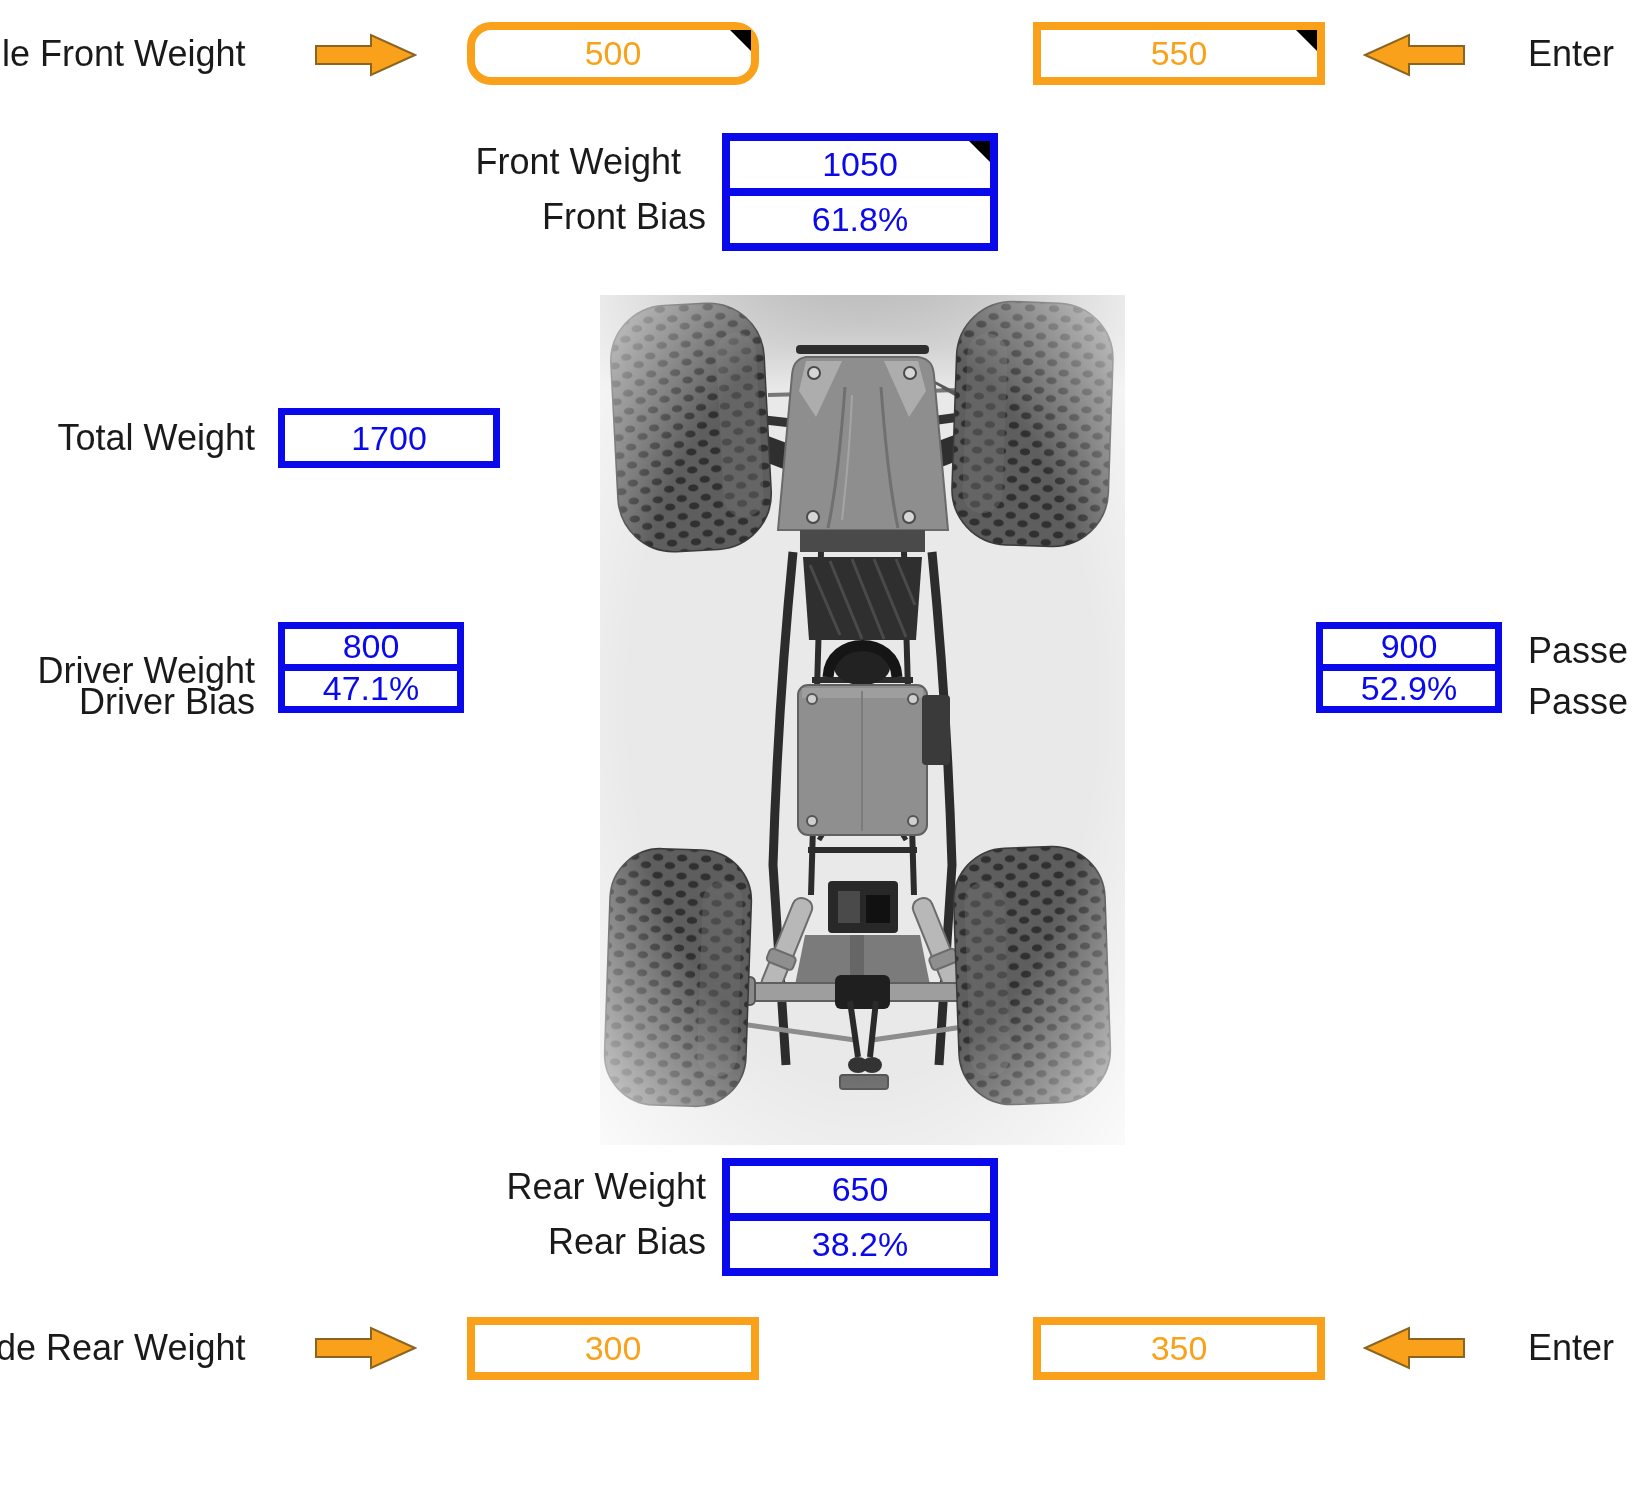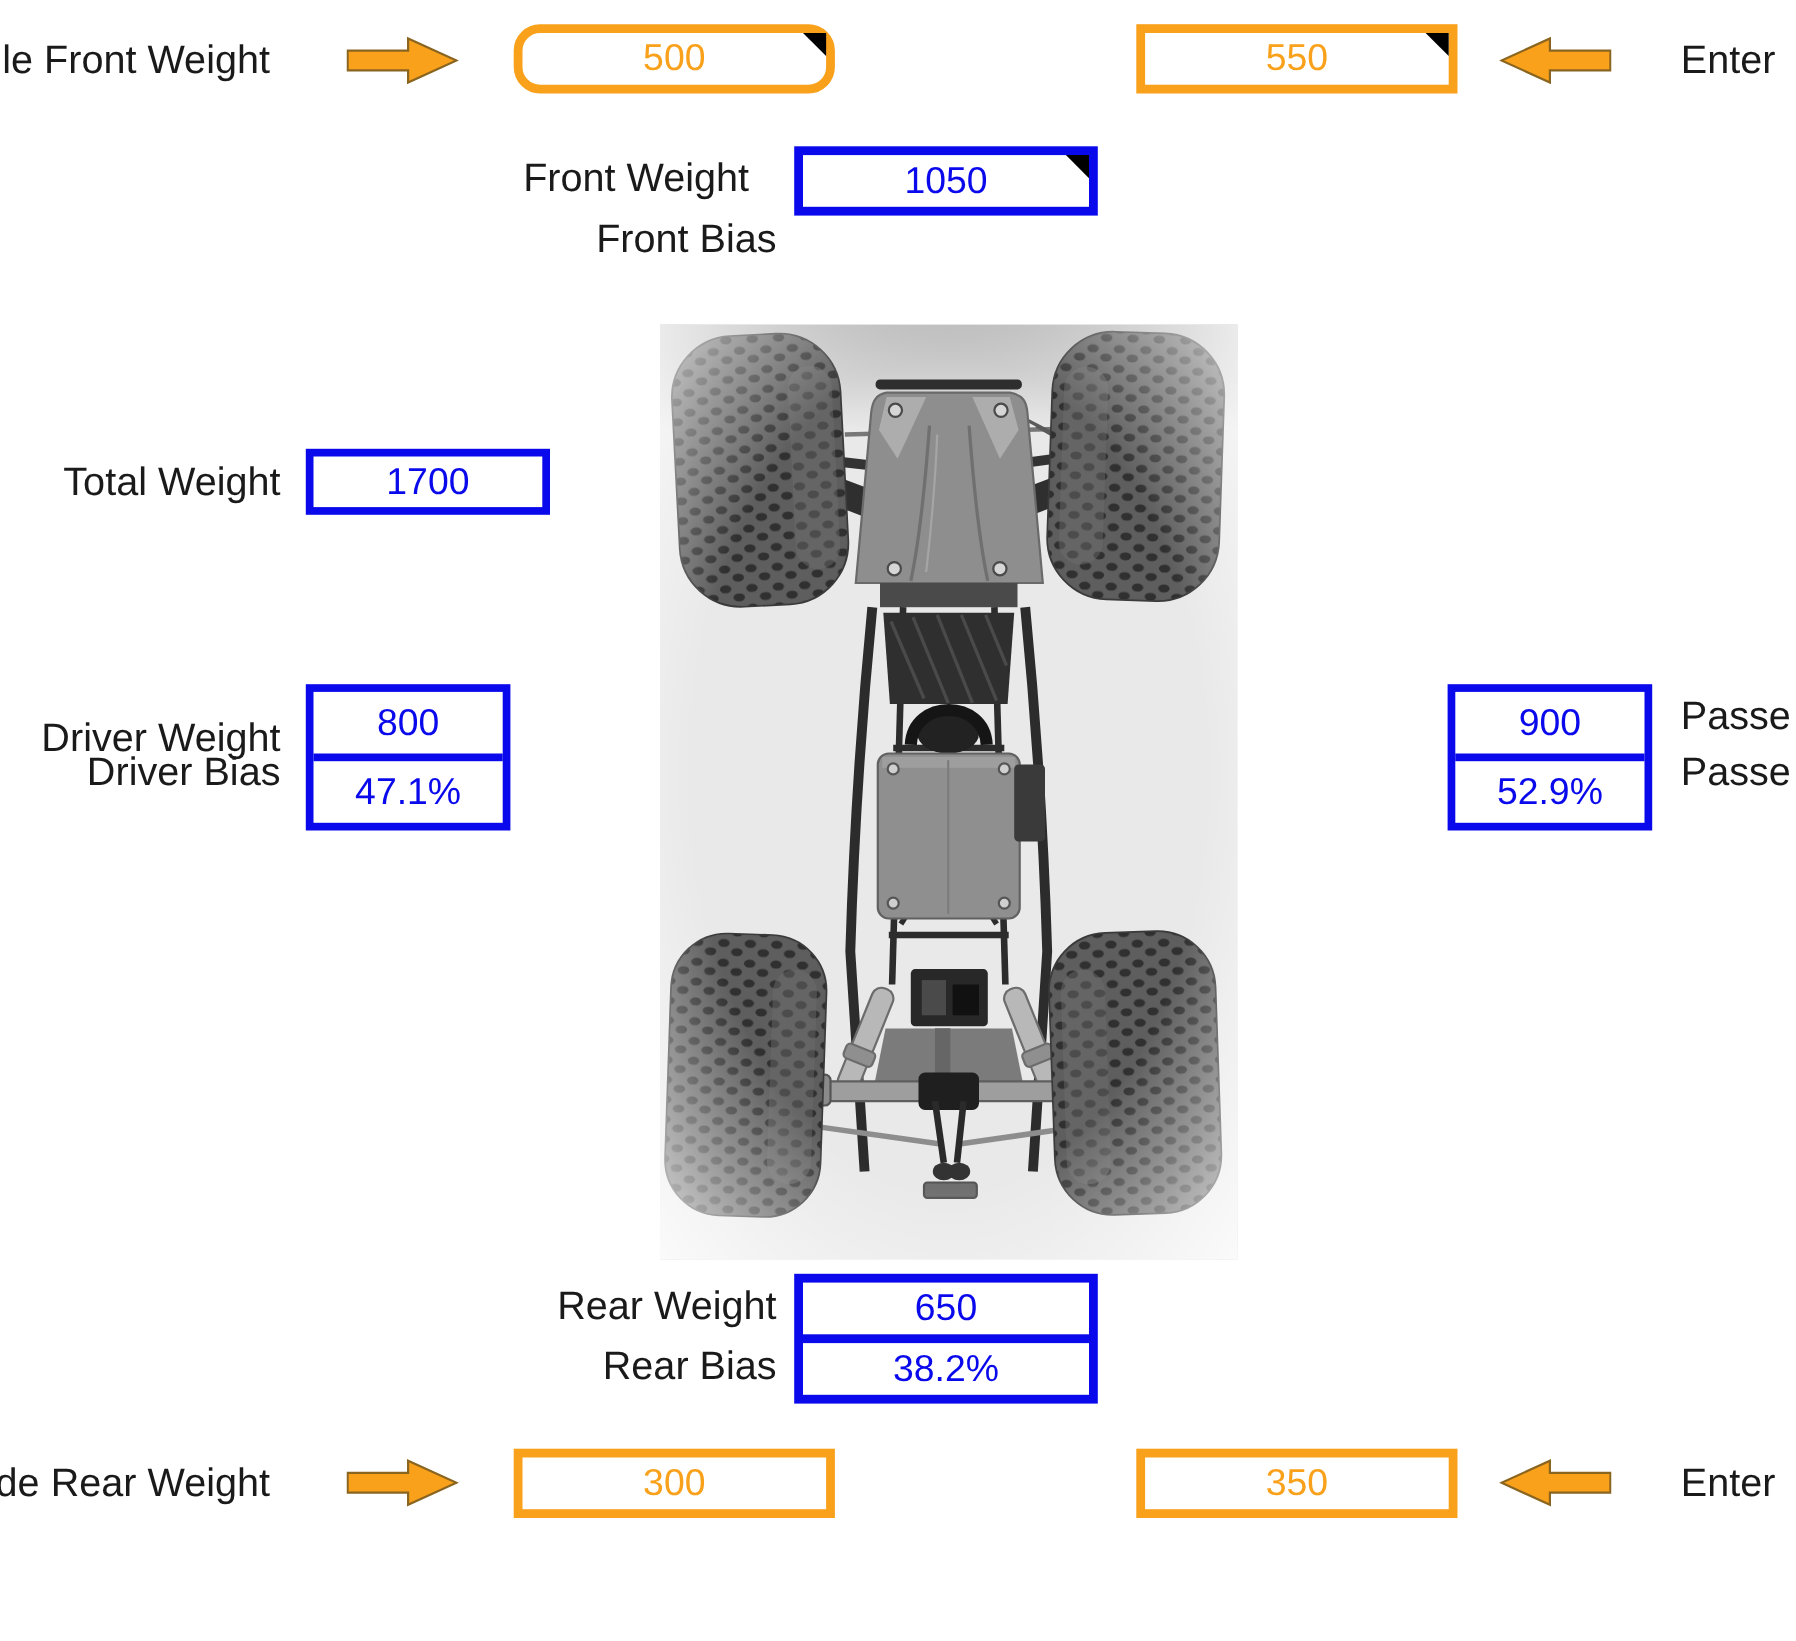--- a/index.html
+++ b/index.html
@@ -27,21 +27,21 @@
   
   .bstack{
     position:absolute;box-sizing:border-box;border:8px solid #0909EC;background:#ffffff;
   }
   .bstack .cell{
     position:relative;display:flex;align-items:center;justify-content:center;
     font-size:34px;color:#0909EC;height:47px;
   }
   .bstack .cell + .cell{border-top:8px solid #0909EC;}
   .bstack.small{border-width:7px;}
-  .bstack.small .cell{height:56px;}
+  .bstack.small .cell{height:35px;}
   .bstack.small .cell + .cell{border-top-width:7px;}
   
   .note{
     position:absolute;top:0;right:0;width:0;height:0;
     border-top:21px solid #000;border-left:21px solid transparent;
   }
   .arrow{position:absolute;width:102px;height:44px;}
   .photo{
     position:absolute;left:600px;top:295px;width:525px;height:850px;
     background:#e9e9e9;
@@ -72,20 +72,23 @@
 
 <div class="lbl" style="left:1528px;top:28px;">Enter</div>
 
 <div class="lbl right-align" style="right:952px;top:136px;">Front Weight</div>
 <div class="lbl right-align" style="right:927px;top:191px;">Front Bias</div>
 
 <div class="bstack" style="left:722px;top:133px;width:276px;">
   <div class="cell">
     <span>1050</span>
     <span class="note"></span>
+  </div>
+  <div class="cell">
+    <span>61.8%</span>
   </div>
 </div>
 
 <div class="photo">
 <svg width="525" height="850" viewBox="0 0 525 850">
   <defs>
     <pattern id="tread" width="24" height="18" patternUnits="userSpaceOnUse">
       <rect width="24" height="18" fill="#5f5f5f"></rect>
       <ellipse cx="6" cy="5" rx="5.2" ry="3.6" fill="#2d2d2d"></ellipse>
       <ellipse cx="18" cy="13" rx="5.2" ry="3.6" fill="#2d2d2d"></ellipse>

